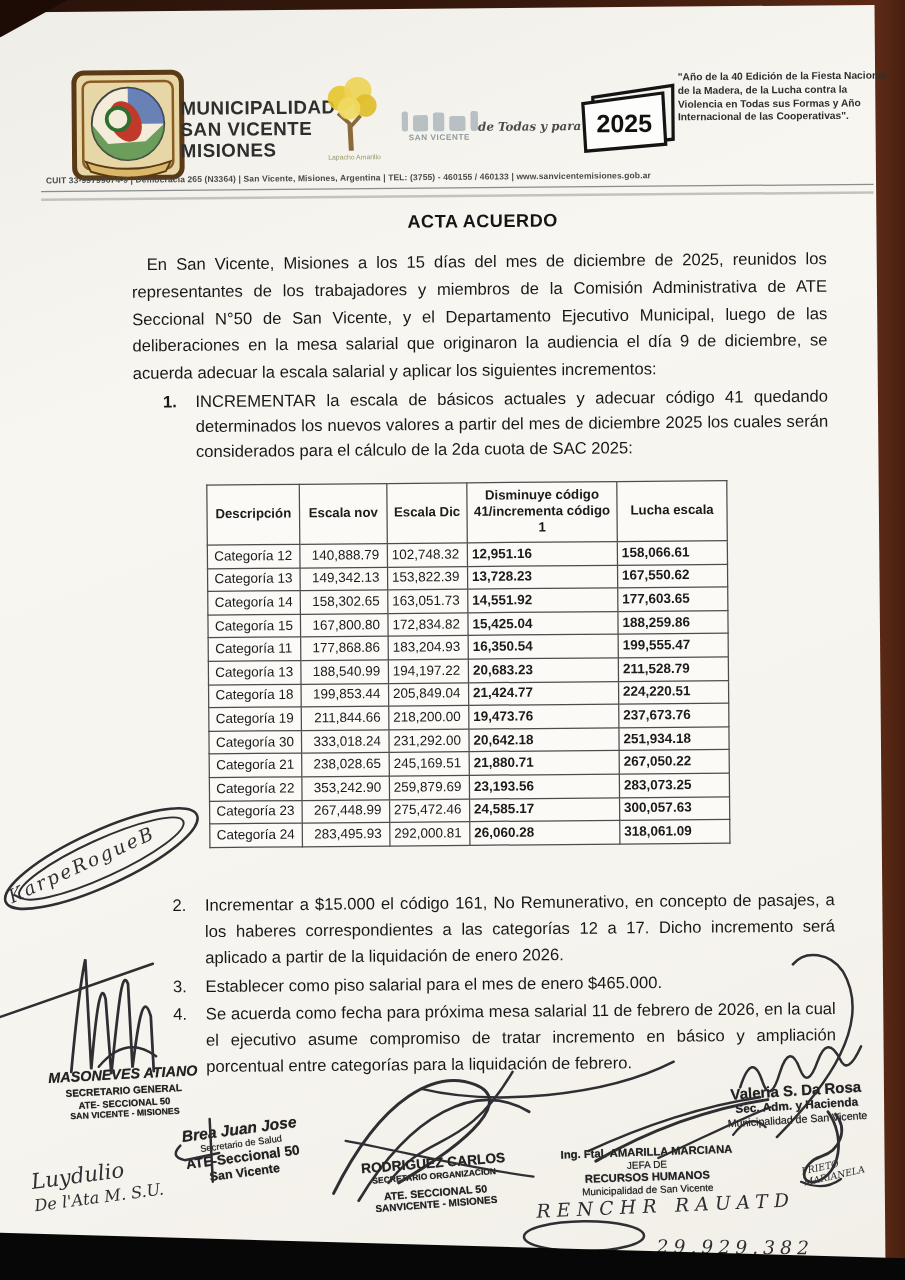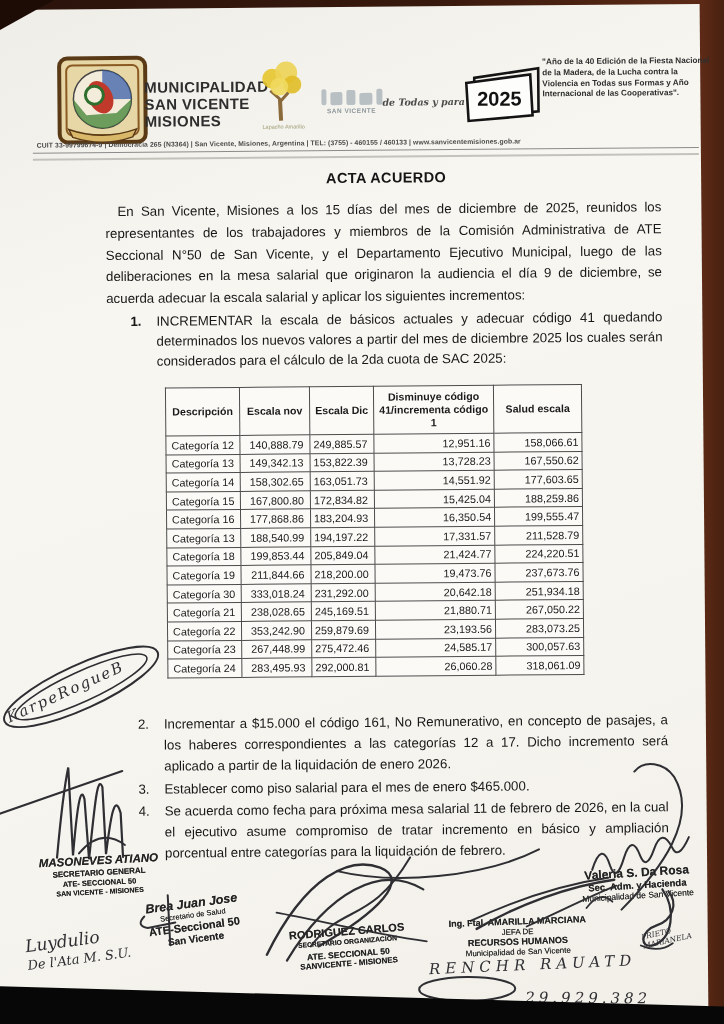--- a/index.html
+++ b/index.html
@@ -48,21 +48,21 @@
   .item4{left:142px;top:792px;width:530px;}
   .lead{font-weight:normal;}
   
   .salary-table{left:172px;top:379px;border-collapse:collapse;background:#fbfaf7;}
   .salary-table th,.salary-table td{border:1.6px solid #4c4c4c;color:#1a1a1a;}
   .salary-table th{font-size:10.6px;font-weight:bold;text-align:center;vertical-align:middle;
     padding:4px 2px;line-height:13px;}
   .salary-table td{font-size:10.8px;padding:1px 3px;height:15.6px;}
   .salary-table td.cat{text-align:left;padding-left:5px;}
   .salary-table td.r{text-align:right;padding-right:6px;}
-  .salary-table td.c{text-align:right;}
+  .salary-table td.c{text-align:left;font-weight:bold;}
   
   .stamp{position:absolute;text-align:center;color:#222;text-shadow:0 0 .6px #666;}
   .stamp div{line-height:1.18;}
   .ink{stroke:#2e2e33;fill:none;stroke-linecap:round;}
   .hand{font-family:"DejaVu Serif",serif;font-style:italic;color:#2f2f33;}
   .z6{z-index:6;}
 </style>
 </head>
 <body>
 
@@ -128,28 +128,28 @@
           <col style="width:60px">
           <col style="width:120px">
           <col style="width:88px">
         </colgroup>
       <thead>
         <tr>
           <th>Descripción</th>
           <th>Escala nov</th>
           <th>Escala Dic</th>
           <th>Disminuye código 41/incrementa código 1</th>
-          <th>Salud escala</th>
+          <th>Lucha escala</th>
         </tr>
       </thead>
       <tbody>
           <tr>
             <td class="cat">Categoría 12</td>
             <td class="r">140,888.79</td>
-            <td class="r">249,885.57</td>
+            <td class="r">102,748.32</td>
             <td class="c">12,951.16</td>
             <td class="c">158,066.61</td>
           </tr>
           <tr>
             <td class="cat">Categoría 13</td>
             <td class="r">149,342.13</td>
             <td class="r">153,822.39</td>
             <td class="c">13,728.23</td>
             <td class="c">167,550.62</td>
           </tr>
@@ -161,31 +161,31 @@
             <td class="c">177,603.65</td>
           </tr>
           <tr>
             <td class="cat">Categoría 15</td>
             <td class="r">167,800.80</td>
             <td class="r">172,834.82</td>
             <td class="c">15,425.04</td>
             <td class="c">188,259.86</td>
           </tr>
           <tr>
-            <td class="cat">Categoría 16</td>
+            <td class="cat">Categoría 11</td>
             <td class="r">177,868.86</td>
             <td class="r">183,204.93</td>
             <td class="c">16,350.54</td>
             <td class="c">199,555.47</td>
           </tr>
           <tr>
             <td class="cat">Categoría 13</td>
             <td class="r">188,540.99</td>
             <td class="r">194,197.22</td>
-            <td class="c">17,331.57</td>
+            <td class="c">20,683.23</td>
             <td class="c">211,528.79</td>
           </tr>
           <tr>
             <td class="cat">Categoría 18</td>
             <td class="r">199,853.44</td>
             <td class="r">205,849.04</td>
             <td class="c">21,424.77</td>
             <td class="c">224,220.51</td>
           </tr>
           <tr>

